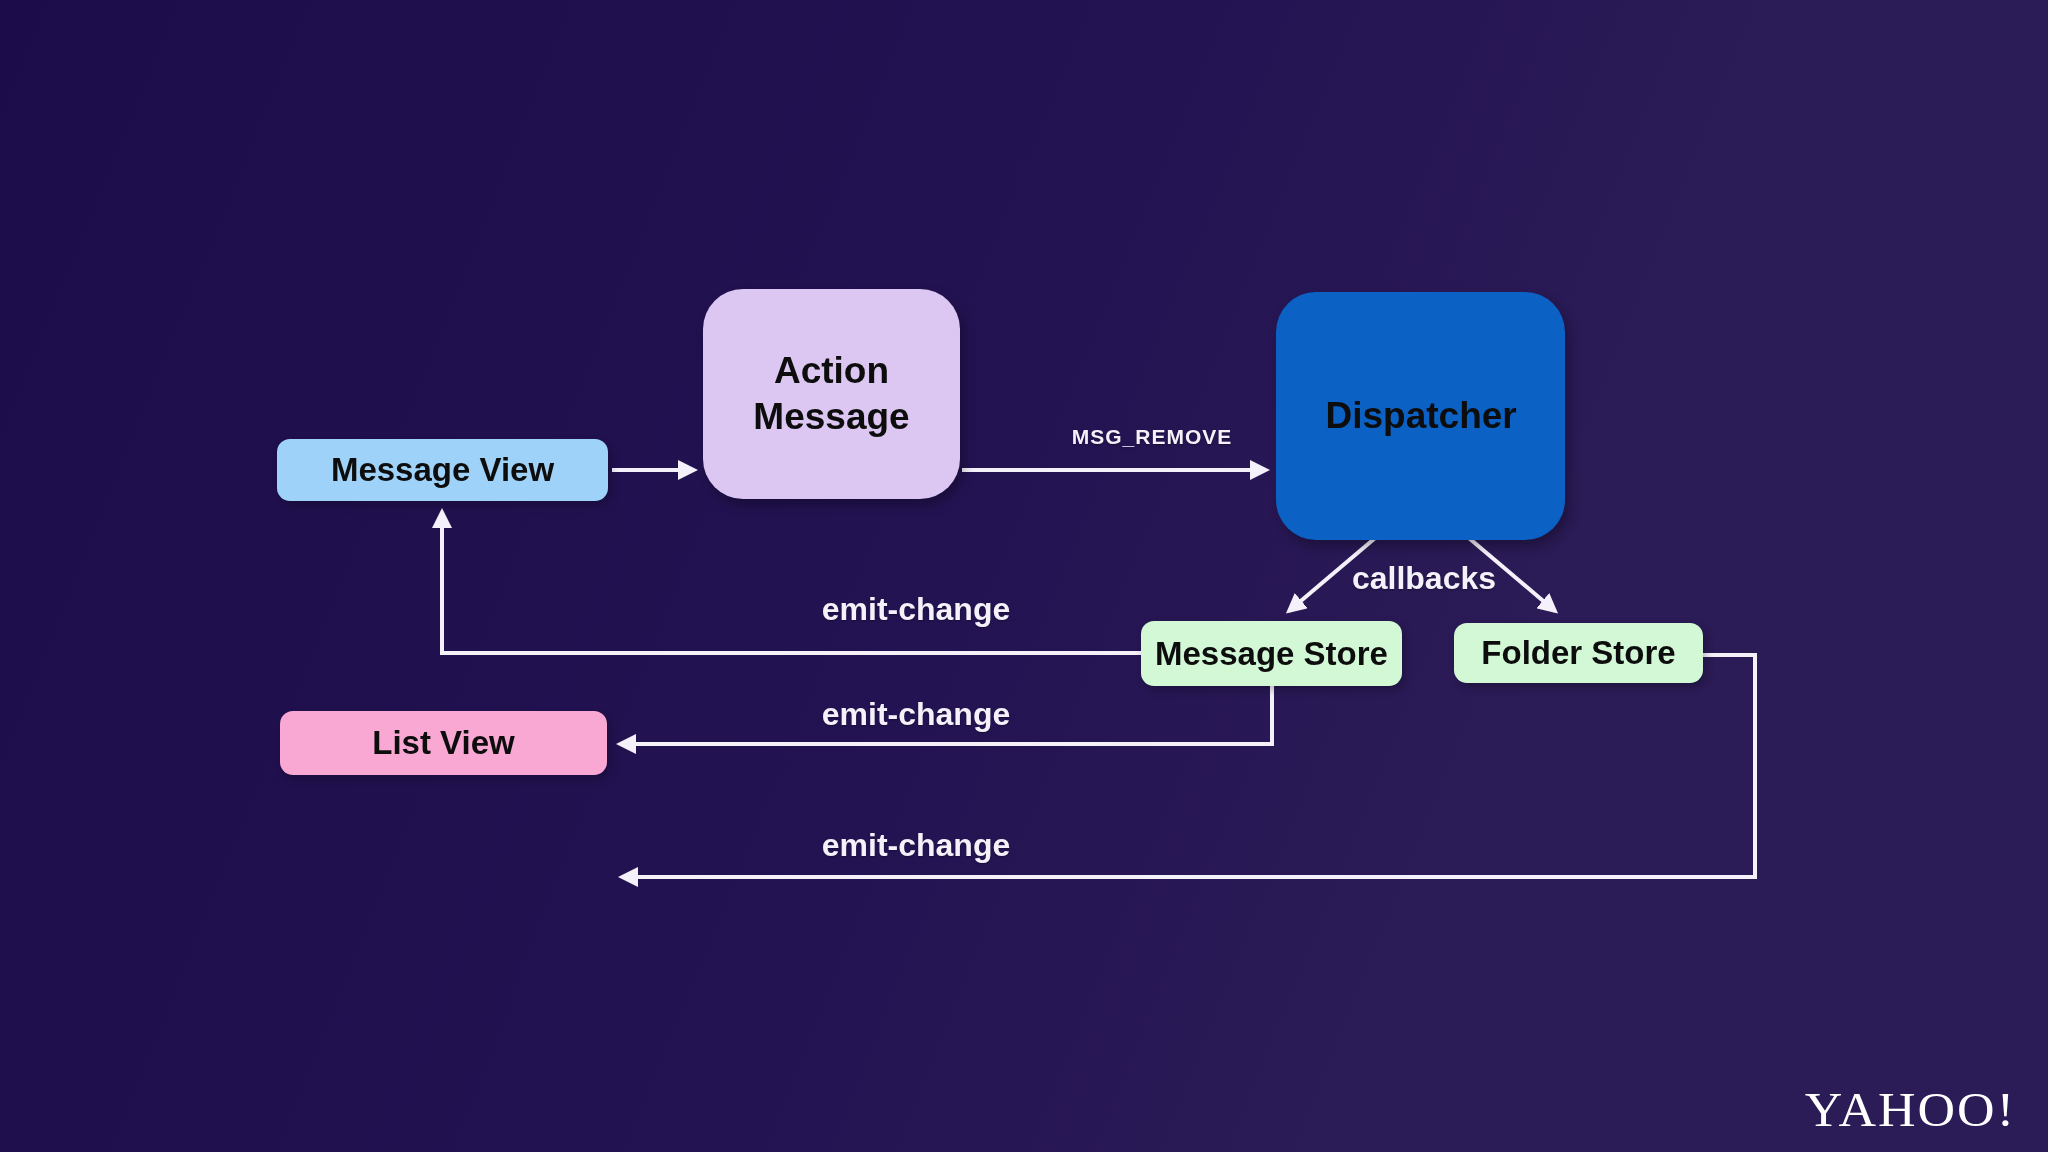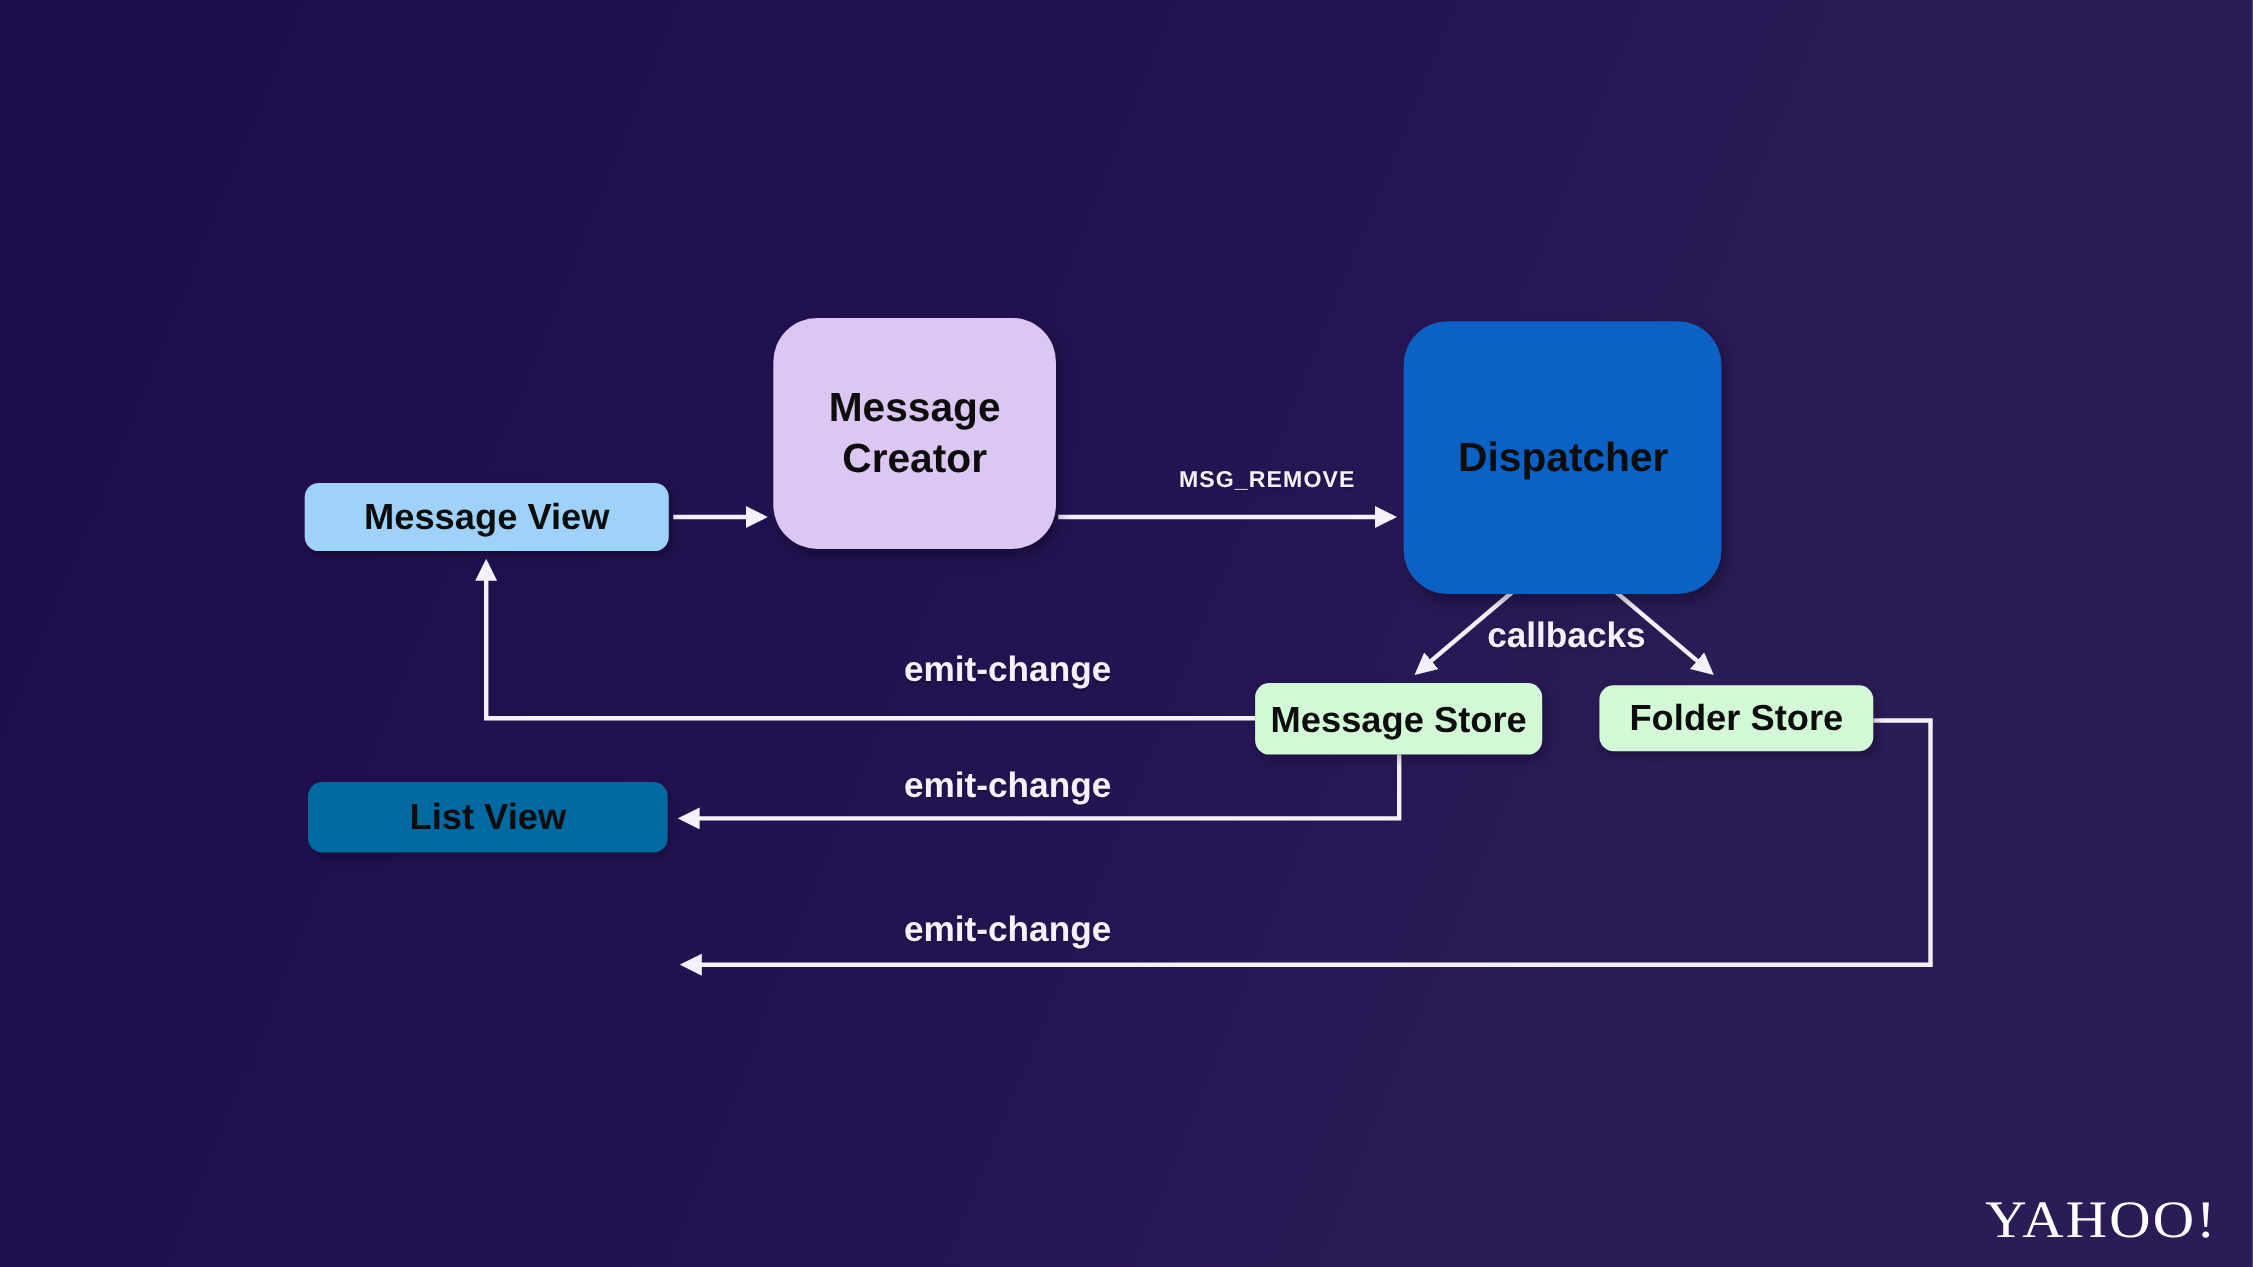--- a/index.html
+++ b/index.html
@@ -84,27 +84,27 @@
 
     <path class="edge" d="M 1272 686 V 744 H 620" marker-end="url(#ah)"></path>
 
     <path class="edge" d="M 1703 655 H 1755 V 877 H 622" marker-end="url(#ah)"></path>
   </svg>
 
   <div class="node node-small" id="node-message-view" style="background-color: rgb(159, 210, 248);">
     <span class="node-label">Message View</span>
   </div>
 
-  <div class="node node-small" id="node-list-view" style="background-color: #0369a1; text-align: center;">
+  <div class="node node-small" id="node-list-view" style="background-color: #f9a8d4; text-align: center;">
     <span class="node-label">List View</span>
   </div>
 
 
   <div class="node node-big" id="node-action-creator" style="background-color: rgb(220, 198, 242);">
-    <span class="node-label">Message Creator</span>
+    <span class="node-label">Action Message</span>
   </div>
 
   <div class="node node-big" id="node-dispatcher" style="background-color: rgb(11, 97, 196);">
     <span class="node-label">Dispatcher</span>
   </div>
 
   <div class="node node-small" id="node-folder-store" style="background-color: rgb(210, 248, 214);">
     <span class="node-label">Folder Store</span>
   </div>
 

